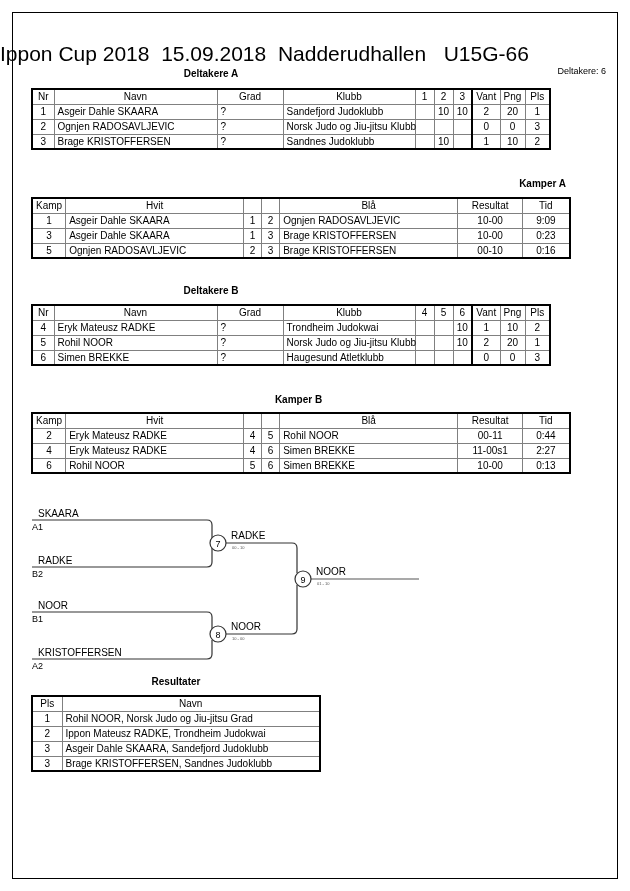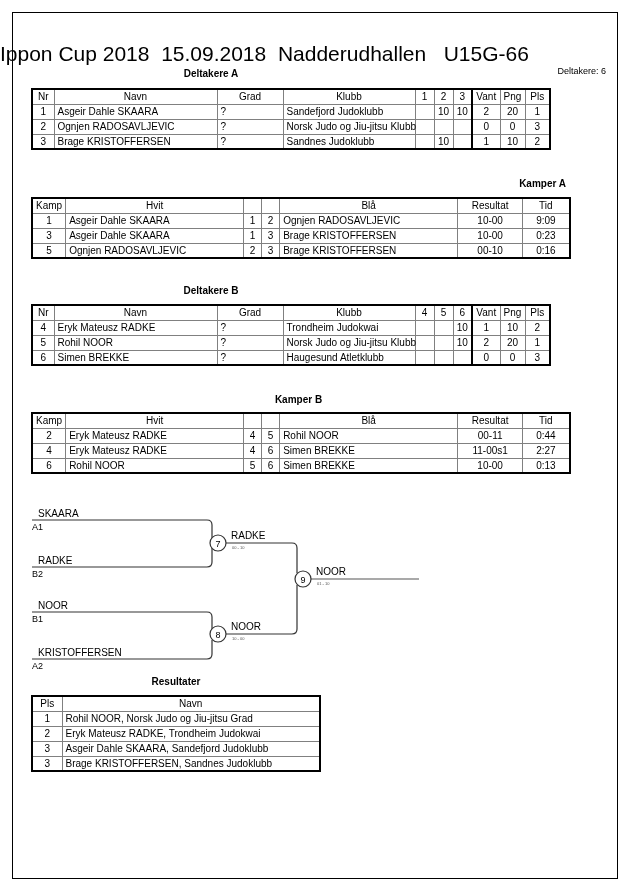--- a/index.html
+++ b/index.html
@@ -403,21 +403,21 @@
       <th class="c" style="width:258px;">Navn</th>
     </tr>
   </thead>
   <tbody>
     <tr>
       <td class="c">1</td>
       <td class="l">Rohil NOOR, Norsk Judo og Jiu-jitsu Grad</td>
     </tr>
     <tr>
       <td class="c">2</td>
-      <td class="l">Eryk Mateusz RADKE, Trondheim Judokwai</td>
+      <td class="l">Ippon Mateusz RADKE, Trondheim Judokwai</td>
     </tr>
     <tr>
       <td class="c">3</td>
       <td class="l">Asgeir Dahle SKAARA, Sandefjord Judoklubb</td>
     </tr>
     <tr>
       <td class="c">3</td>
       <td class="l">Brage KRISTOFFERSEN, Sandnes Judoklubb</td>
     </tr>
   </tbody>

